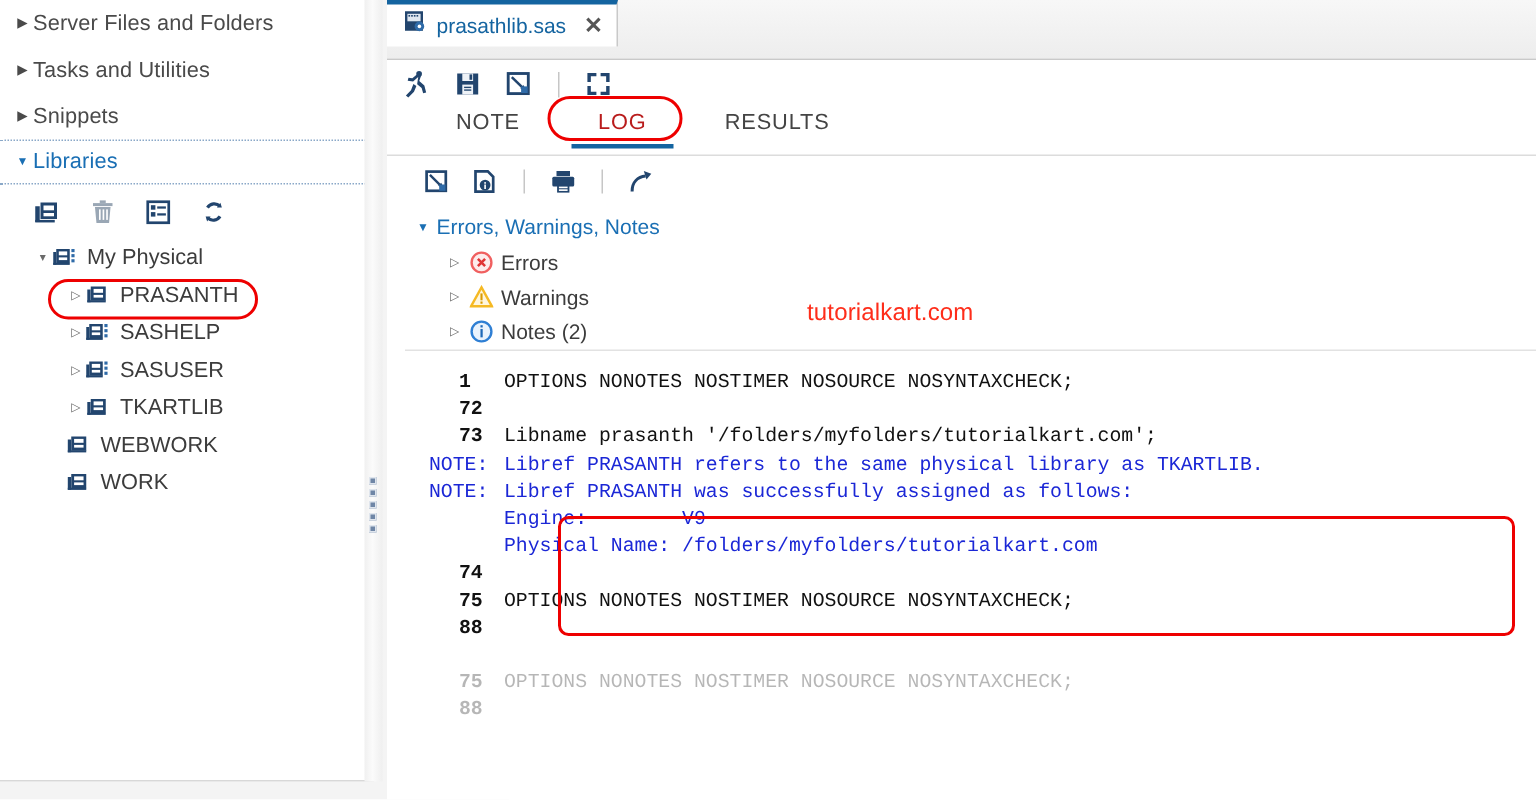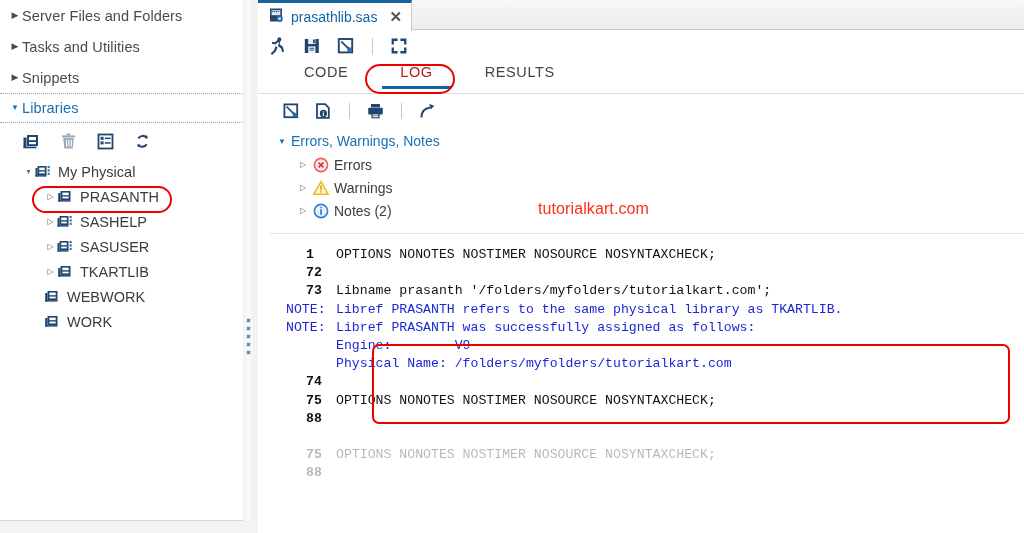--- a/index.html
+++ b/index.html
@@ -70,21 +70,21 @@
     display: block; width: 5px; height: 5px;
     background: #6f86a6; border: 1px solid #dfe5ed;
   }
 
   
   #editor {
     position: absolute; left: 258px; top: 0; right: 0; height: 533px;
     background: #ffffff;
   }
   #tabbar {
-    position: relative; height: 30px;
+    position: relative; height: 40px;
     background: linear-gradient(to bottom,#f7f7f7,#ededed);
     border-bottom: 1px solid #c9c9c9;
   }
   #filetab {
     position: absolute; left: 0; top: 0; height: 31px;
     display: flex; align-items: center; gap: 6px;
     padding: 0 9px 0 10px;
     background: #ffffff;
     border-top: 3px solid #1464a0;
     border-right: 1px solid #c9c9c9;
@@ -421,21 +421,21 @@
         <svg width="20" height="20" viewBox="0 0 20 20">
           <path d="M2.6 2.6 h6 v2.3 h-3.7 v3.7 h-2.3 z" fill="#22456e"></path>
           <path d="M17.4 2.6 v6 h-2.3 v-3.7 h-3.7 v-2.3 z" fill="#22456e"></path>
           <path d="M2.6 17.4 v-6 h2.3 v3.7 h3.7 v2.3 z" fill="#22456e"></path>
           <path d="M17.4 17.4 h-6 v-2.3 h3.7 v-3.7 h2.3 z" fill="#22456e"></path>
         </svg>
       </span>
     </div>
 
     <div id="subtabs">
-      <div class="subtab">CODE</div>
+      <div class="subtab">NOTE</div>
       <div class="subtab sel">LOG</div>
       <div class="subtab">RESULTS</div>
     </div>
 
     <div id="logtoolbar">
       <span class="tbicon">
         <svg width="19" height="19" viewBox="0 0 19 19">
           <rect x="2.4" y="2.4" width="12.8" height="12.8" fill="none" stroke="#22456e" stroke-width="1.8"></rect>
           <path d="M4.6 4.6 L12.8 12.8" stroke="#22456e" stroke-width="1.6" fill="none"></path>
           <path d="M12.2 9.8 l1.3 3.4 -3.4 -1.3 z" fill="#22456e"></path>

